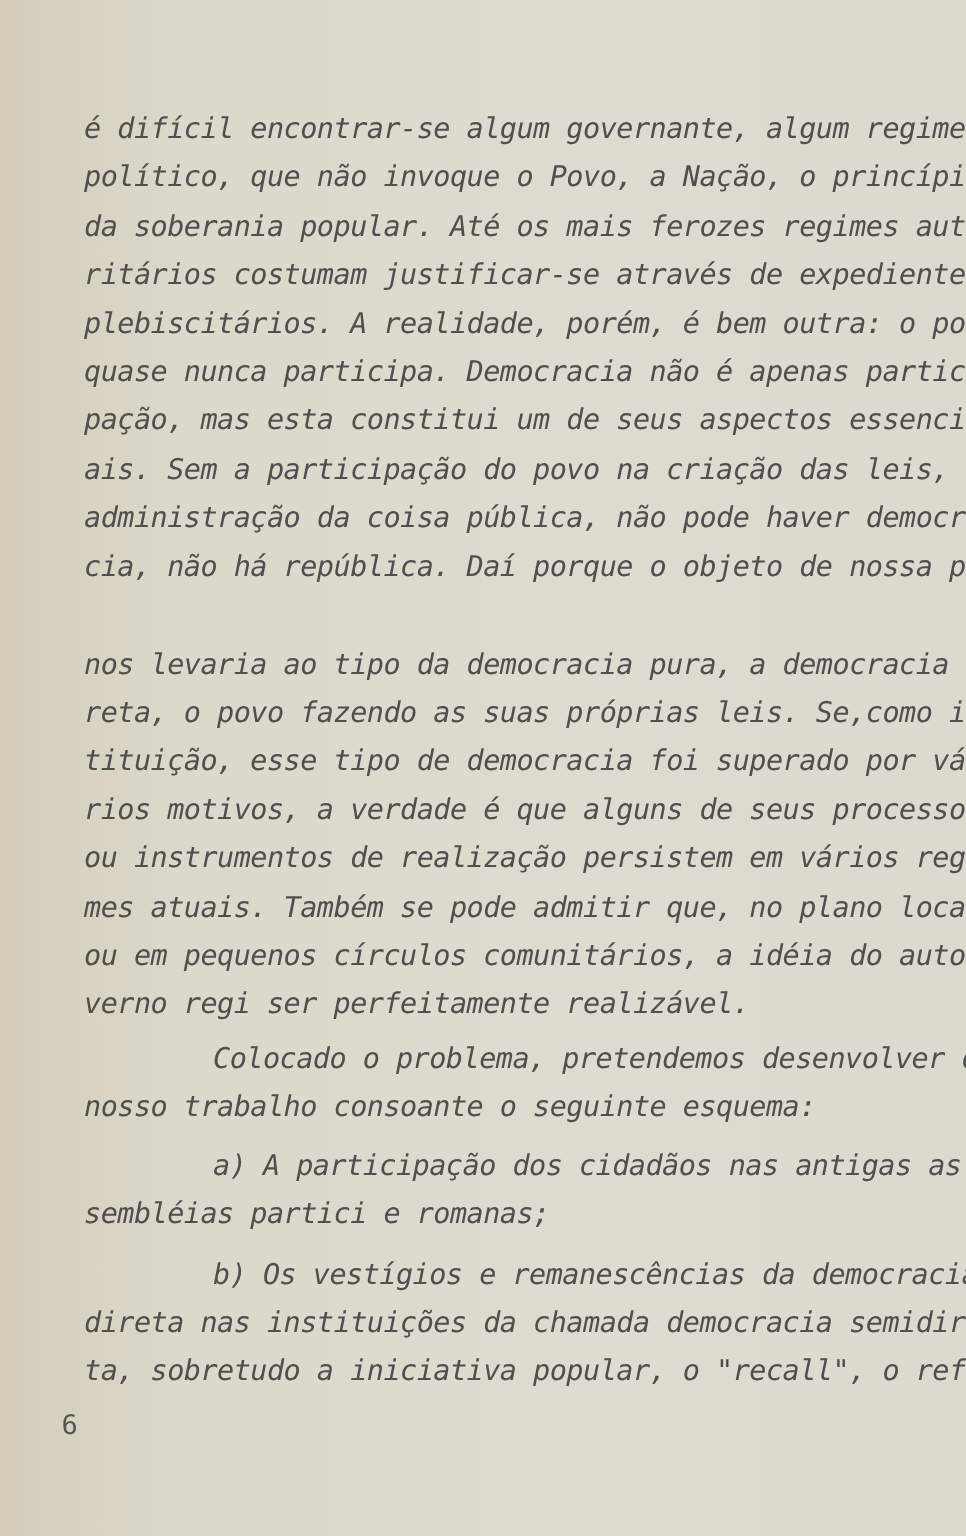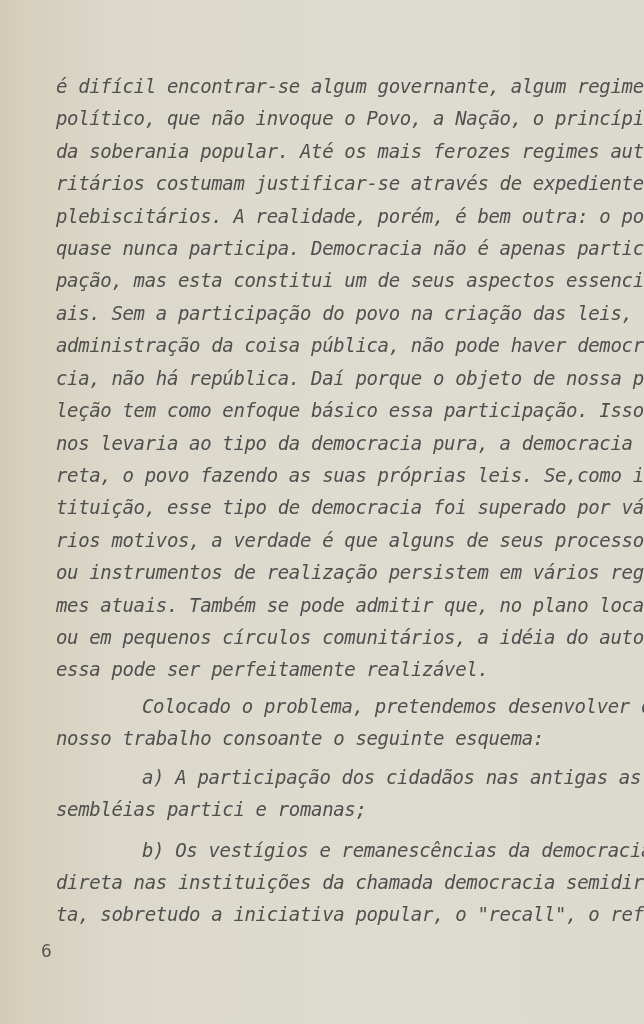--- a/index.html
+++ b/index.html
@@ -60,29 +60,28 @@
   <div class="line" style="top:74px">é difícil encontrar-se algum governante, algum  regime</div>
   <div class="line" style="top:106px">político, que não invoque o Povo, a Nação, o  princípio</div>
   <div class="line" style="top:139px">da soberania popular. Até os mais ferozes regimes  auto</div>
   <div class="line" style="top:171px">ritários costumam justificar-se através de  expedientes</div>
   <div class="line" style="top:204px">plebiscitários. A realidade, porém, é bem outra: o povo</div>
   <div class="line" style="top:236px">quase nunca participa. Democracia não é apenas  partici</div>
   <div class="line" style="top:268px">pação, mas esta constitui um de seus aspectos essenci -</div>
   <div class="line" style="top:301px">ais. Sem a participação do povo na criação das leis, na</div>
   <div class="line" style="top:333px">administração da coisa pública, não pode haver  democra</div>
   <div class="line" style="top:366px">cia, não há república. Daí porque o objeto de nossa pre</div>
-  <div class="line" style="top:398px">leção tem como enfoque básico essa participação.   Isso</div>
   <div class="line" style="top:431px">nos levaria ao tipo da democracia pura, a democracia di</div>
   <div class="line" style="top:463px">reta, o povo fazendo as suas próprias leis. Se,como ins</div>
   <div class="line" style="top:495px">tituição, esse tipo de democracia foi superado por  vá-</div>
   <div class="line" style="top:528px">rios motivos, a verdade é que alguns de seus  processos</div>
   <div class="line" style="top:560px">ou instrumentos de realização persistem em vários  regi</div>
   <div class="line" style="top:593px">mes atuais. Também se pode admitir que, no plano  local</div>
   <div class="line" style="top:625px">ou em pequenos círculos comunitários, a idéia do autogo</div>
-  <div class="line last" style="top:657px">essa pode ser perfeitamente realizável.</div>
+  <div class="line last" style="top:657px">verno regi ser perfeitamente realizável.</div>
 
   <div class="line indent" style="top:694px">Colocado o problema, pretendemos desenvolver o</div>
   <div class="line indent" style="top:765px">a) A participação dos cidadãos nas antigas  as</div>
 
   <div class="line last" style="top:726px">nosso trabalho consoante o seguinte esquema:</div>
   <div class="line last" style="top:797px">sembléias partici e romanas;</div>
 
   <div class="line indent" style="top:838px">b) Os vestígios e remanescências da democracia</div>
   <div class="line" style="top:870px">direta nas instituições da chamada democracia semidire-</div>
   <div class="line" style="top:902px">ta, sobretudo a iniciativa popular, o "recall", o refe-</div>

